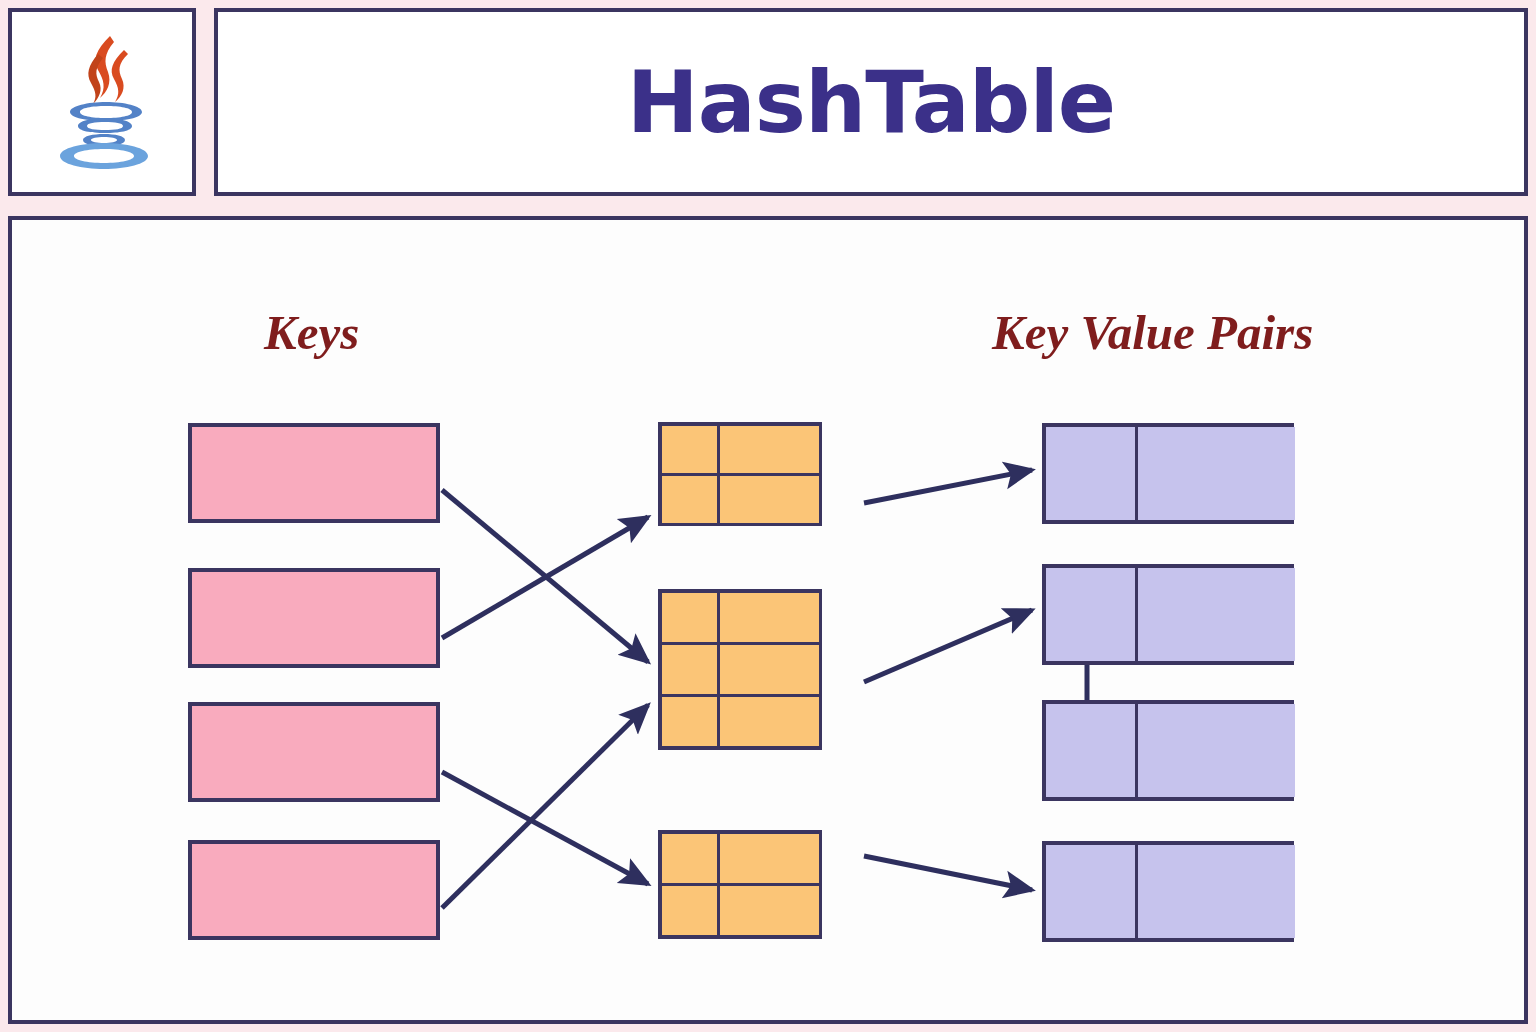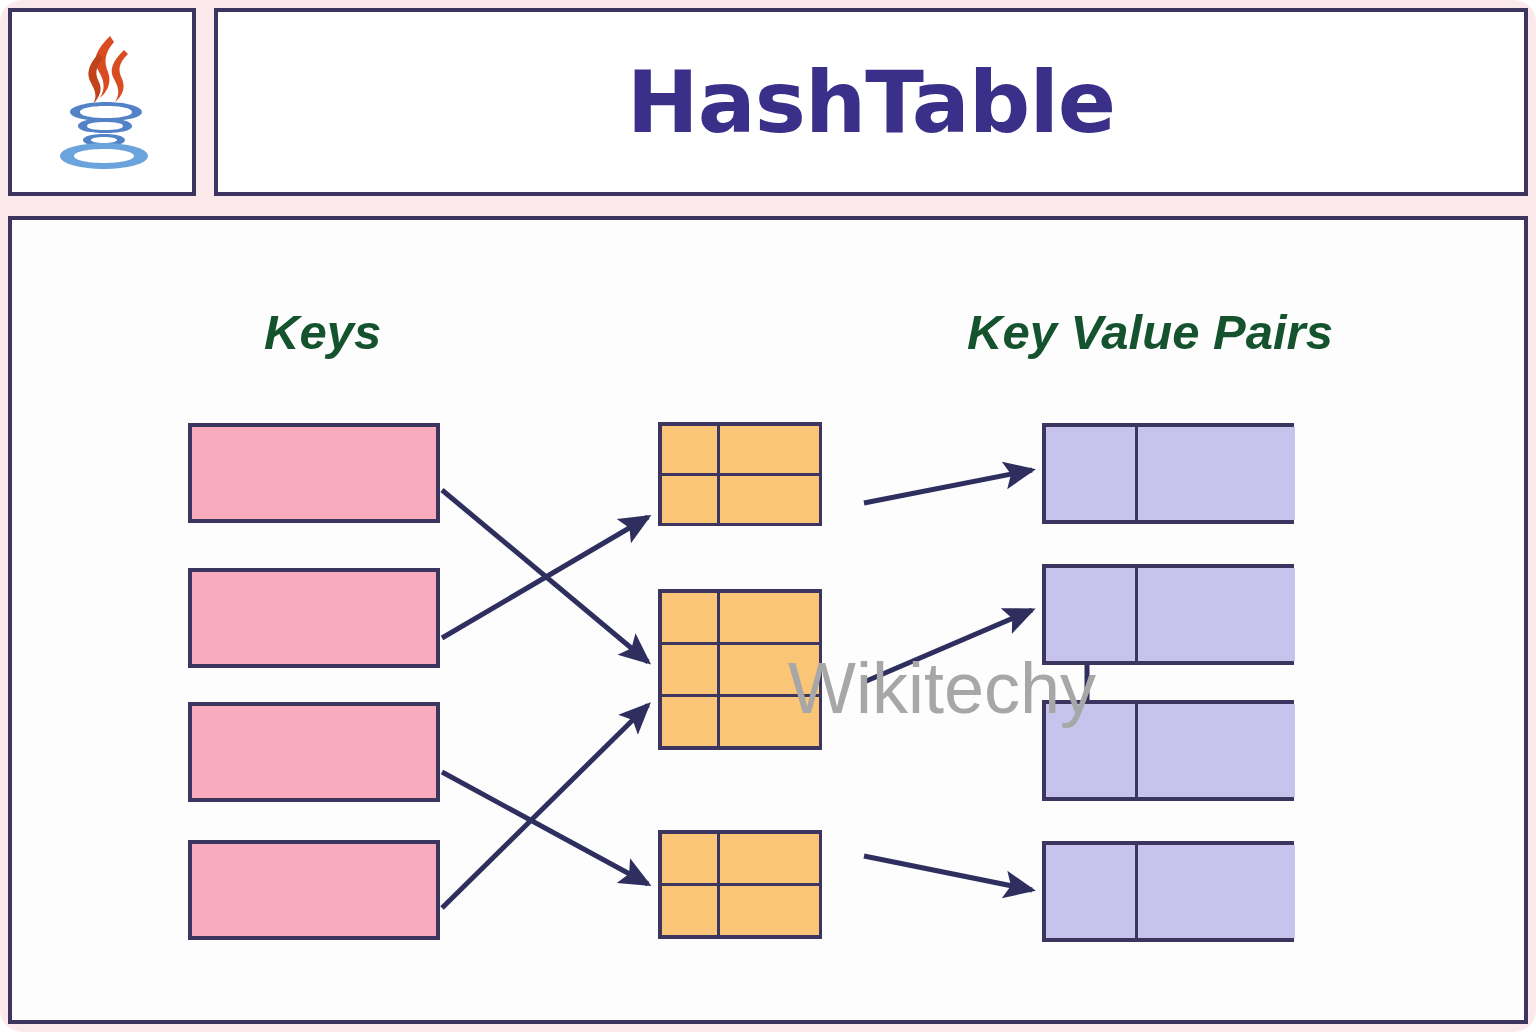--- a/index.html
+++ b/index.html
@@ -10,21 +10,20 @@
   }
   body {
     font-family: "Liberation Sans", sans-serif;
   }
   #stage {
     position: relative;
     width: 1536px;
     height: 1032px;
     background: #fbe9ec;
     overflow: hidden;
-    border-radius: 22px;
   }
 
   
   #header-row {
     position: absolute;
     left: 8px;
     top: 8px;
     width: 1520px;
     height: 188px;
   }
@@ -87,31 +86,31 @@
     position: absolute;
     left: 0;
     top: 0;
     width: 100%;
     height: 100%;
   }
 
   
   .col-head {
     position: absolute;
-    font-family: Liberation Sans, sans-serif;
+    font-family: Liberation Serif, serif;
     font-weight: 700;
     font-style: italic;
     font-size: 49px;
-    color: #14532d;
+    color: #7f1d1d;
     white-space: nowrap;
     user-select: none;
   }
   #head-keys  { left: 252px;  top: 84px; }
   #head-index { left: 645px;  top: 84px; }
-  #head-kvp   { left: 955px;  top: 84px; }
+  #head-kvp   { left: 980px;  top: 84px; }
 
   
   .key-box {
     position: absolute;
     width: 252px;
     height: 100px;
     background: #f9abbe;
     border: 4px solid #3b3560;
     box-sizing: border-box;
   }
@@ -284,16 +283,15 @@
     </div>
     <div class="kv-box" id="kv-box-2">
       <div class="kv-cell"></div>
       <div class="kv-cell"></div>
     </div>
     <div class="kv-box" id="kv-box-3">
       <div class="kv-cell"></div>
       <div class="kv-cell"></div>
     </div>
 
-    <div id="watermark">Wikitechy</div>
 
   </div>
 </div>
 
 </body></html>

